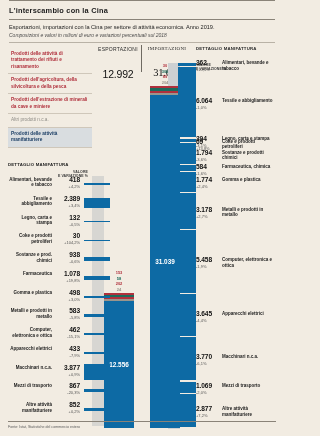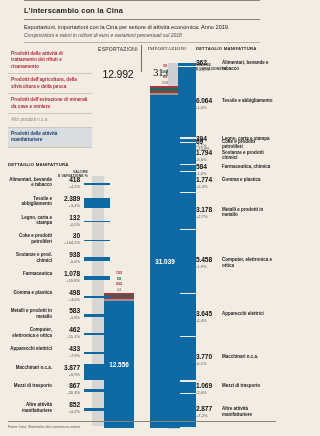--- a/index.html
+++ b/index.html
@@ -4,21 +4,21 @@
 <style>
   html,body{margin:0;padding:0;}
   body{
     width:284px;height:436px;
     background:#f2ece2;
     font-family:"Liberation Sans", sans-serif;
     color:#1c1c1c;
     overflow:hidden;
     position:relative;
   }
-  .wrap{position:relative;width:284px;height:436px;box-sizing:border-box;padding:0 24px;}
+  .wrap{position:relative;width:284px;height:436px;box-sizing:border-box;padding:0 9px;}
 
   
   .rule{height:1px;background:#8a8378;width:100%;}
   .rule-thin{height:1px;background:#b9b2a6;width:100%;}
   .title{
     font-size:7.4px;font-weight:bold;letter-spacing:.2px;
     padding:5px 0 4px 0;
   }
   .subtitle{
     font-size:5.6px;padding:4px 0 1px 0;line-height:1.25;

